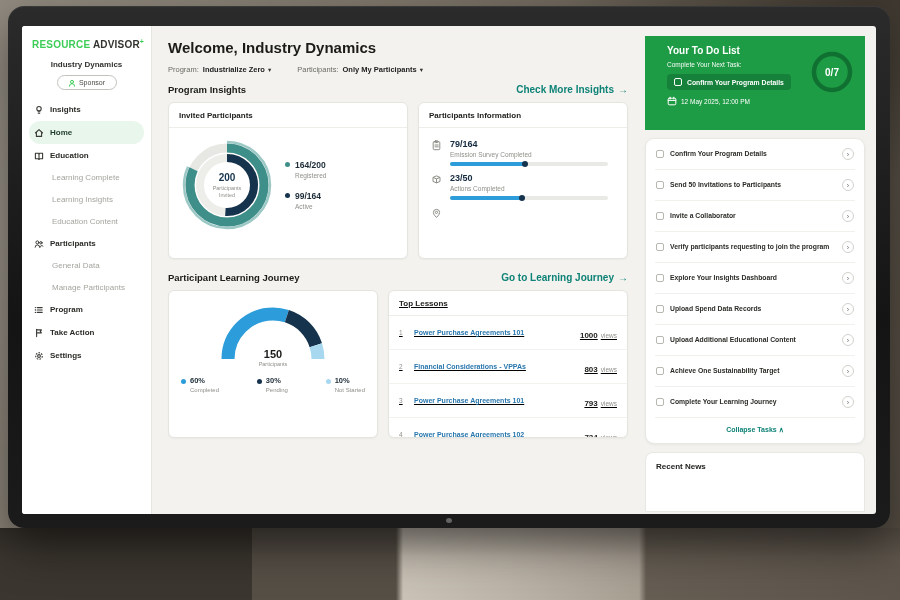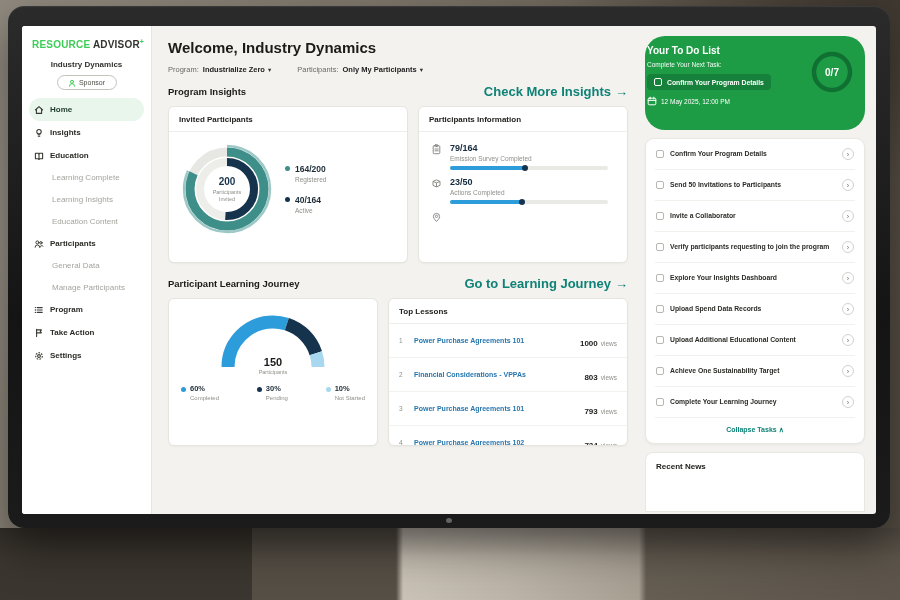--- a/index.html
+++ b/index.html
@@ -42,30 +42,30 @@
   
   .main { flex:1; min-width:0; padding:10px 14px 0 16px; }
   .welcome { font-size:15px; font-weight:bold; color:#1b1b18; margin:3px 0 9px; }
   .filters { display:flex; gap:26px; align-items:center; margin-bottom:10px; }
   .filter { display:flex; align-items:center; font-size:7.5px; color:#6b6b65; cursor:pointer; }
   .fvalue { font-weight:bold; color:#222; margin-left:4px; }
   .chev { font-size:6.5px; color:#333; margin-left:3px; }
   .section-head { display:flex; justify-content:space-between; align-items:center; margin:4px 0 7px; }
   .section-head.second { margin-top:13px; }
   .section-title { font-size:9.5px; font-weight:bold; color:#1b1b18; }
-  .section-link { font-size:13px; font-weight:bold; color:#0e8276; display:flex; align-items:center; gap:4px; cursor:pointer; }
+  .section-link { font-size:10px; font-weight:bold; color:#0e8276; display:flex; align-items:center; gap:4px; cursor:pointer; }
   .cards-row { display:flex; gap:10px; }
   .card { background:#fff; border:1px solid #e5e5e0; border-radius:6px; box-shadow:0 1px 2px rgba(0,0,0,.04); overflow:hidden; }
   .card-title { font-size:8px; font-weight:bold; color:#22221f; padding:8px 10px 7px; border-bottom:1px solid #ededea; }
   .row1 .card { height:157px; }
   .row2 .card { height:148px; }
   .invited-card { width:240px; flex-shrink:0; }
   .info-card { flex:1; }
   .edu-card { width:210px; flex-shrink:0; }
-  .lessons-card { flex:1; }
+  .lessons-card { flex:1;text-decoration:underline; }
 
   .invited-body { display:flex; align-items:center; gap:12px; padding:11px 8px 8px 12px; }
   .donut-wrap { position:relative; width:92px; height:92px; flex-shrink:0; }
   .donut-center { position:absolute; inset:0; display:flex; flex-direction:column; align-items:center; justify-content:center; text-align:center; }
   .dc-value { font-size:10px; font-weight:bold; color:#16334d; }
   .dc-label { font-size:5.5px; color:#8f8f89; width:42px; line-height:1.25; margin-top:2px; }
   .donut-legend { display:flex; flex-direction:column; gap:12px; }
   .leg-item { display:flex; gap:5px; align-items:flex-start; }
   .dot { width:5px; height:5px; border-radius:50%; margin-top:2px; flex-shrink:0; }
   .leg-value { font-size:8.5px; font-weight:bold; color:#1c2b36; }
@@ -92,21 +92,21 @@
 
   .lesson-row { display:flex; align-items:center; gap:7px; padding:7.5px 10px; border-bottom:1px solid #f2f2ee; cursor:pointer; }
   .lesson-row:last-child { border-bottom:none; }
   .rank { font-size:6.5px; color:#8f8f89; width:8px; flex-shrink:0; }
   .lesson-title { flex:1; font-size:7px; font-weight:bold; color:#2776ad; }
   .views-num { font-size:8px; font-weight:bold; color:#22221f; }
   .views-suffix { font-size:6.5px; color:#8f8f89; margin-left:3px; }
 
   
   .rightpanel { width:234px; flex-shrink:0; padding:10px 11px 0 3px; display:flex; flex-direction:column; }
-  .todo-green { position:relative; background:#1e9c45; border-radius:20px; color:#fff; padding:9px 2px; min-height:94px; }
+  .todo-green { position:relative; background:#1e9c45; border-radius:0; color:#fff; padding:9px 22px; min-height:94px; }
   .todo-title { font-size:10px; font-weight:bold; }
   .todo-sub { font-size:6.5px; margin-top:5px; opacity:.95; }
   .todo-task-row { margin-top:6px; display:inline-flex; align-items:center; gap:5px; background:#15813a;
     border-radius:4px; padding:4px 7px; font-size:6.8px; font-weight:bold; max-width:158px; cursor:pointer; }
   .wcheck { width:8px; height:8px; border:1.2px solid #fff; border-radius:2px; flex-shrink:0; }
   .todo-date { margin-top:6px; display:flex; align-items:center; gap:4px; font-size:6.5px; }
   .ring { position:absolute; right:10px; top:13px; width:46px; height:46px; }
   .ring-text { position:absolute; inset:0; display:flex; align-items:center; justify-content:center;
     font-size:10px; font-weight:bold; color:#fff; }
 
@@ -138,33 +138,33 @@
         <div class="org">Industry Dynamics</div>
         <div class="badge">
           <svg class="nicon" width="8" height="8" viewBox="0 0 8 8" fill="none" stroke="#3dcd58" stroke-width="1" stroke-linecap="round">
               <circle cx="4" cy="2.8" r="1.5"></circle>
               <path d="M1.4 7.2 a2.6 2.6 0 0 1 5.2 0"></path>
             </svg>
           <span>Sponsor</span>
         </div>
 
         <nav class="nav">
+          <div class="nav-item">
+            <svg class="nicon" width="10" height="10" viewBox="0 0 10 10" fill="none" stroke="#3a3a36" stroke-width="1.1" stroke-linecap="round">
+                <circle cx="5" cy="3.7" r="2.2"></circle>
+                <path d="M4 6.8 h2 M4.3 8.3 h1.4"></path>
+              </svg>
+            <span>Insights</span>
+          </div>
           <div class="nav-item active">
             <svg class="nicon" width="10" height="10" viewBox="0 0 10 10" fill="none" stroke="#3a3a36" stroke-width="1.1" stroke-linecap="round" stroke-linejoin="round">
                 <path d="M1.4 5 L5 1.7 L8.6 5"></path>
                 <path d="M2.4 4.4 V8.4 H7.6 V4.4"></path>
               </svg>
             <span>Home</span>
-          </div>
-          <div class="nav-item">
-            <svg class="nicon" width="10" height="10" viewBox="0 0 10 10" fill="none" stroke="#3a3a36" stroke-width="1.1" stroke-linecap="round">
-                <circle cx="5" cy="3.7" r="2.2"></circle>
-                <path d="M4 6.8 h2 M4.3 8.3 h1.4"></path>
-              </svg>
-            <span>Insights</span>
           </div>
           <div class="nav-item">
             <svg class="nicon" width="10" height="10" viewBox="0 0 10 10" fill="none" stroke="#3a3a36" stroke-width="1.1" stroke-linecap="round" stroke-linejoin="round">
                 <path d="M1.4 2.2 H4.4 Q5 2.4 5 3 Q5 2.4 5.6 2.2 H8.6 V7.8 H5.6 Q5 8 5 8.4 Q5 8 4.4 7.8 H1.4 Z"></path>
                 <path d="M5 3 V8.2"></path>
               </svg>
             <span>Education</span>
           </div>
           <div class="nav-item sub">
             <span>Learning Complete</span>
@@ -260,21 +260,21 @@
                 <div class="leg-item">
                   <span class="dot" style="background:#3e8e8a"></span>
                   <div>
                     <div class="leg-value">164/200</div>
                     <div class="leg-label">Registered</div>
                   </div>
                 </div>
                 <div class="leg-item">
                   <span class="dot" style="background:#16334d"></span>
                   <div>
-                    <div class="leg-value">40/164</div>
+                    <div class="leg-value">99/164</div>
                     <div class="leg-label">Active</div>
                   </div>
                 </div>
               </div>
             </div>
           </div>
 
           <div class="card info-card">
             <div class="card-title">Participants Information</div>
             <div class="info-body">

